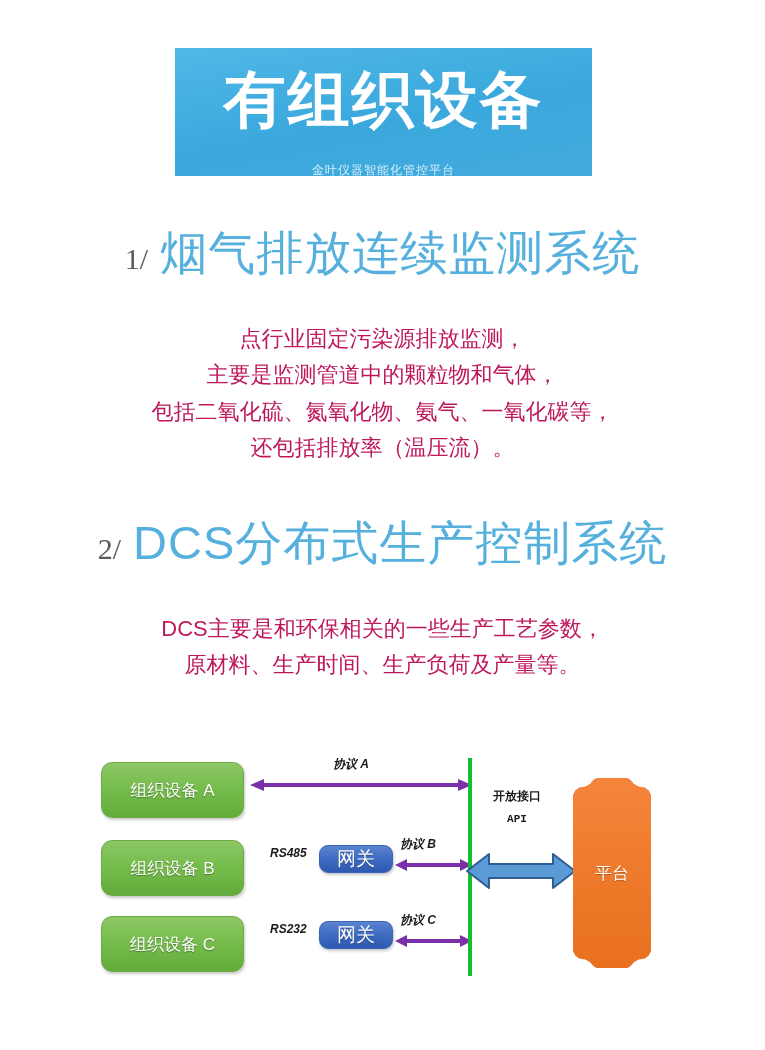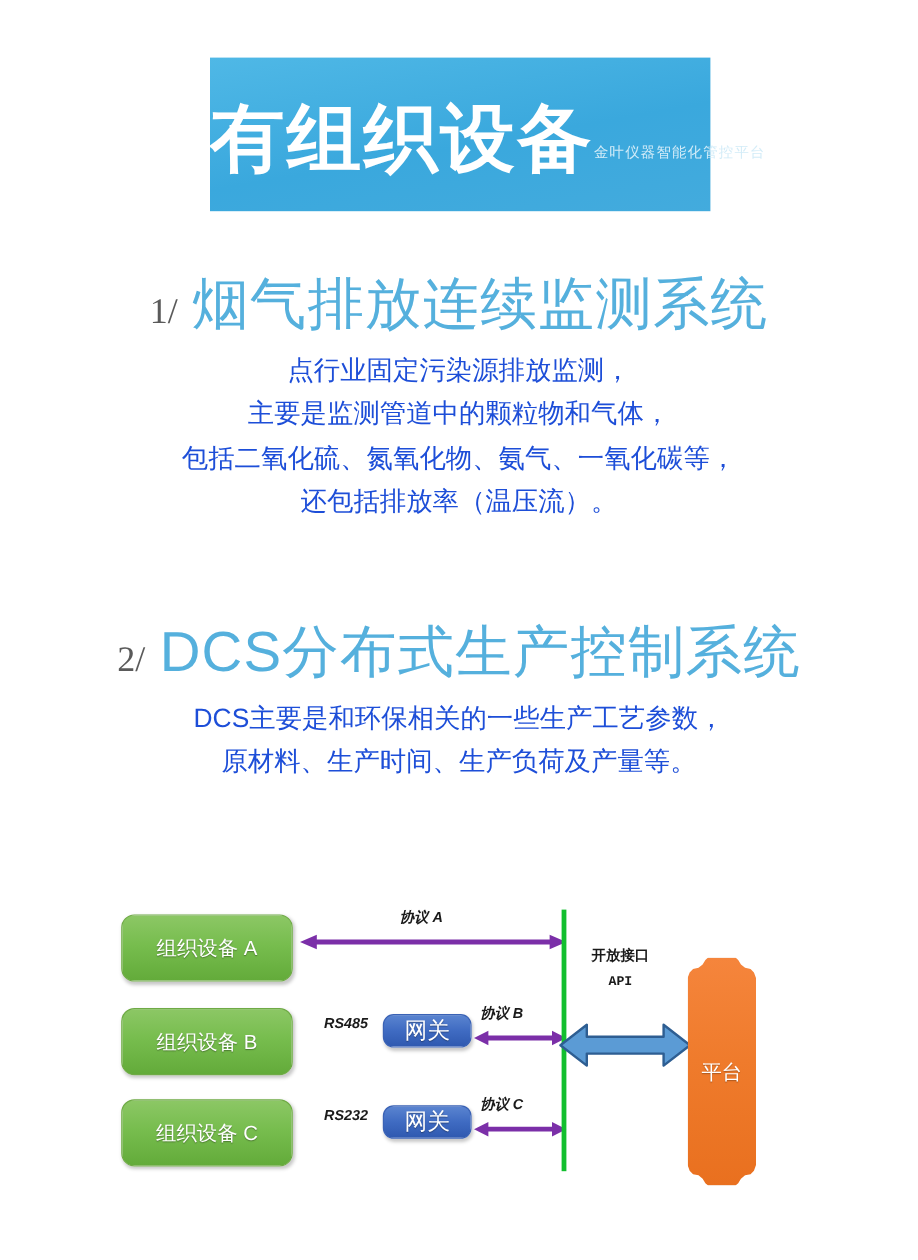--- a/index.html
+++ b/index.html
@@ -17,21 +17,21 @@
 
   
   .banner {
     position: absolute;
     left: 175px;
     top: 48px;
     width: 417px;
     height: 128px;
     background: linear-gradient(170deg, #4fb8e6 0%, #3aa8dd 55%, #43abdd 100%);
     display: flex;
-    flex-direction: row;
+    flex-direction: column;
     align-items: center;
     justify-content: flex-start;
     box-sizing: border-box;
     padding-top: 10px;
   }
   .banner-title {
     font-size: 62px;
     font-weight: bold;
     color: #ffffff;
     letter-spacing: 2px;
@@ -69,25 +69,25 @@
     font-weight: normal;
   }
   .heading-text {
     font-size: 47px;
     color: #55b0dd;
     letter-spacing: 1px;
     font-weight: normal;
   }
 
   .paragraph {
-    margin-top: 6px;
+    margin-top: 36px;
     text-align: center;
     font-size: 22px;
     line-height: 1.65;
-    color: #1d4ed8;
+    color: #be185d;
     font-weight: normal;
   }
   .paragraph div { white-space: nowrap; }
 
   
   .diagram {
     position: absolute;
     left: 95px;
     top: 750px;
     width: 585px;
@@ -126,41 +126,40 @@
     box-shadow: 1px 2px 3px rgba(0,0,0,0.22);
     font-size: 19px;
   }
   .bb1 { top: 95px; }
   .bb2 { top: 171px; }
 
   .orange-box {
     position: absolute;
     left: 478px;
     top: 28px;
-    width: 57px;
+    width: 78px;
     height: 190px;
     background: linear-gradient(180deg, #f5853c 0%, #ef7b2c 45%, #e9701f 100%);
     color: #ffffff;
     font-size: 17px;
     display: flex;
     align-items: center;
     justify-content: center;
     text-shadow: 0 1px 1px rgba(0,0,0,0.3);
     filter: drop-shadow(2px 2px 3px rgba(0,0,0,0.25));
     -webkit-clip-path: polygon(
         0% 9%, 3% 6.5%, 8% 5%, 16% 4.5%, 22% 3%, 26% 1%, 30% 0%,
         70% 0%, 74% 1%, 78% 3%, 84% 4.5%, 92% 5%, 97% 6.5%, 100% 9%,
         100% 91%, 97% 93.5%, 92% 95%, 84% 95.5%, 78% 97%, 74% 99%, 70% 100%,
         30% 100%, 26% 99%, 22% 97%, 16% 95.5%, 8% 95%, 3% 93.5%, 0% 91%);
     clip-path: polygon(
         0% 9%, 3% 6.5%, 8% 5%, 16% 4.5%, 22% 3%, 26% 1%, 30% 0%,
         70% 0%, 74% 1%, 78% 3%, 84% 4.5%, 92% 5%, 97% 6.5%, 100% 9%,
         100% 91%, 97% 93.5%, 92% 95%, 84% 95.5%, 78% 97%, 74% 99%, 70% 100%,
         30% 100%, 26% 99%, 22% 97%, 16% 95.5%, 8% 95%, 3% 93.5%, 0% 91%);
-    margin-top: 20px;
   }
 
   .vline {
     position: absolute;
     left: 373px;
     top: 8px;
     width: 4px;
     height: 218px;
     background: #12bf2e;
   }

